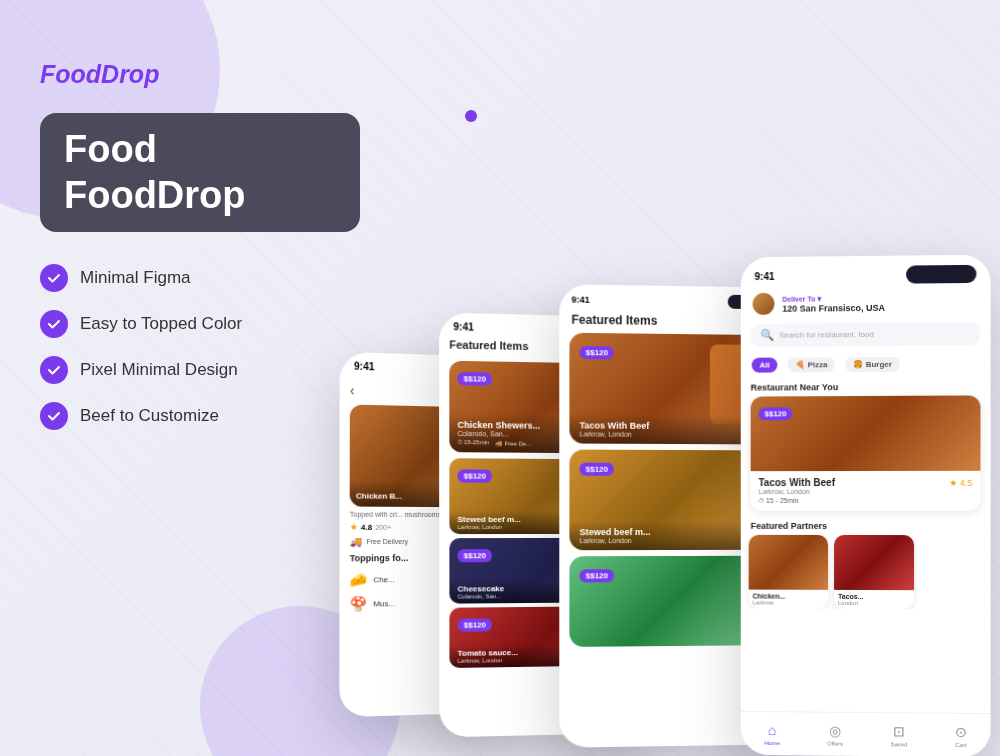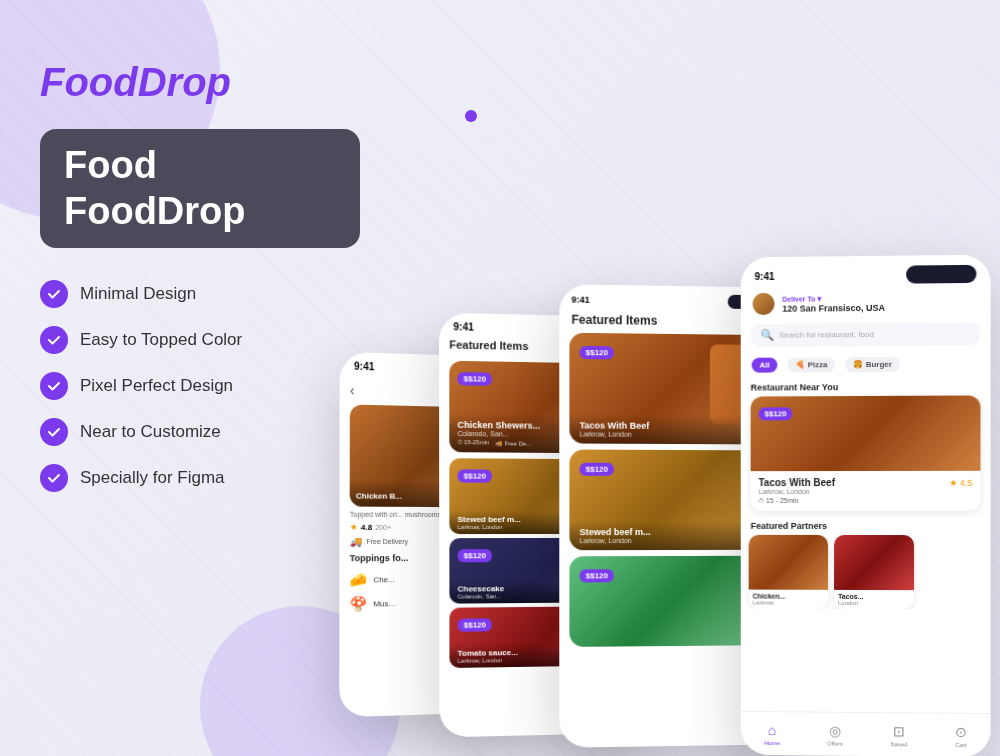--- a/index.html
+++ b/index.html
@@ -37,21 +37,21 @@
 
     
     .left-panel {
       position: absolute;
       left: 40px;
       top: 60px;
       width: 320px;
     }
 
     .logo {
-      font-size: 40px;
+      font-size: 25px;
       font-weight: 800;
       color: #7c3aed;
       margin-bottom: 24px;
       font-style: italic;
     }
 
     .title-box {
       background: #4a4a5a;
       border-radius: 16px;
       padding: 14px 24px;
@@ -380,53 +380,45 @@
   </div>
 
   <div class="features-list">
 
   <div class="feature-item">
         <div class="check-icon">
           <svg viewBox="0 0 14 14" fill="none">
             <path d="M2 7L5.5 10.5L12 4" stroke="white" stroke-width="2" stroke-linecap="round" stroke-linejoin="round"></path>
           </svg>
         </div>
-        <span class="feature-label">Minimal Design</span>
+        <span class="feature-label">Minimal Figma</span>
       </div>
       <div class="feature-item">
         <div class="check-icon">
           <svg viewBox="0 0 14 14" fill="none">
             <path d="M2 7L5.5 10.5L12 4" stroke="white" stroke-width="2" stroke-linecap="round" stroke-linejoin="round"></path>
           </svg>
         </div>
         <span class="feature-label">Easy to Topped Color</span>
       </div>
       <div class="feature-item">
         <div class="check-icon">
           <svg viewBox="0 0 14 14" fill="none">
             <path d="M2 7L5.5 10.5L12 4" stroke="white" stroke-width="2" stroke-linecap="round" stroke-linejoin="round"></path>
           </svg>
         </div>
-        <span class="feature-label">Pixel Perfect Design</span>
+        <span class="feature-label">Pixel Minimal Design</span>
       </div>
       <div class="feature-item">
         <div class="check-icon">
           <svg viewBox="0 0 14 14" fill="none">
             <path d="M2 7L5.5 10.5L12 4" stroke="white" stroke-width="2" stroke-linecap="round" stroke-linejoin="round"></path>
           </svg>
         </div>
-        <span class="feature-label">Near to Customize</span>
-      </div>
-      <div class="feature-item">
-        <div class="check-icon">
-          <svg viewBox="0 0 14 14" fill="none">
-            <path d="M2 7L5.5 10.5L12 4" stroke="white" stroke-width="2" stroke-linecap="round" stroke-linejoin="round"></path>
-          </svg>
-        </div>
-        <span class="feature-label">Specially for Figma</span>
+        <span class="feature-label">Beef to Customize</span>
       </div>
     </div>
 </div>
 
 <div class="phones-container">
 
   <div class="phone phone-1">
     <div class="phone-status-bar">
       <span>9:41</span>
     </div>

